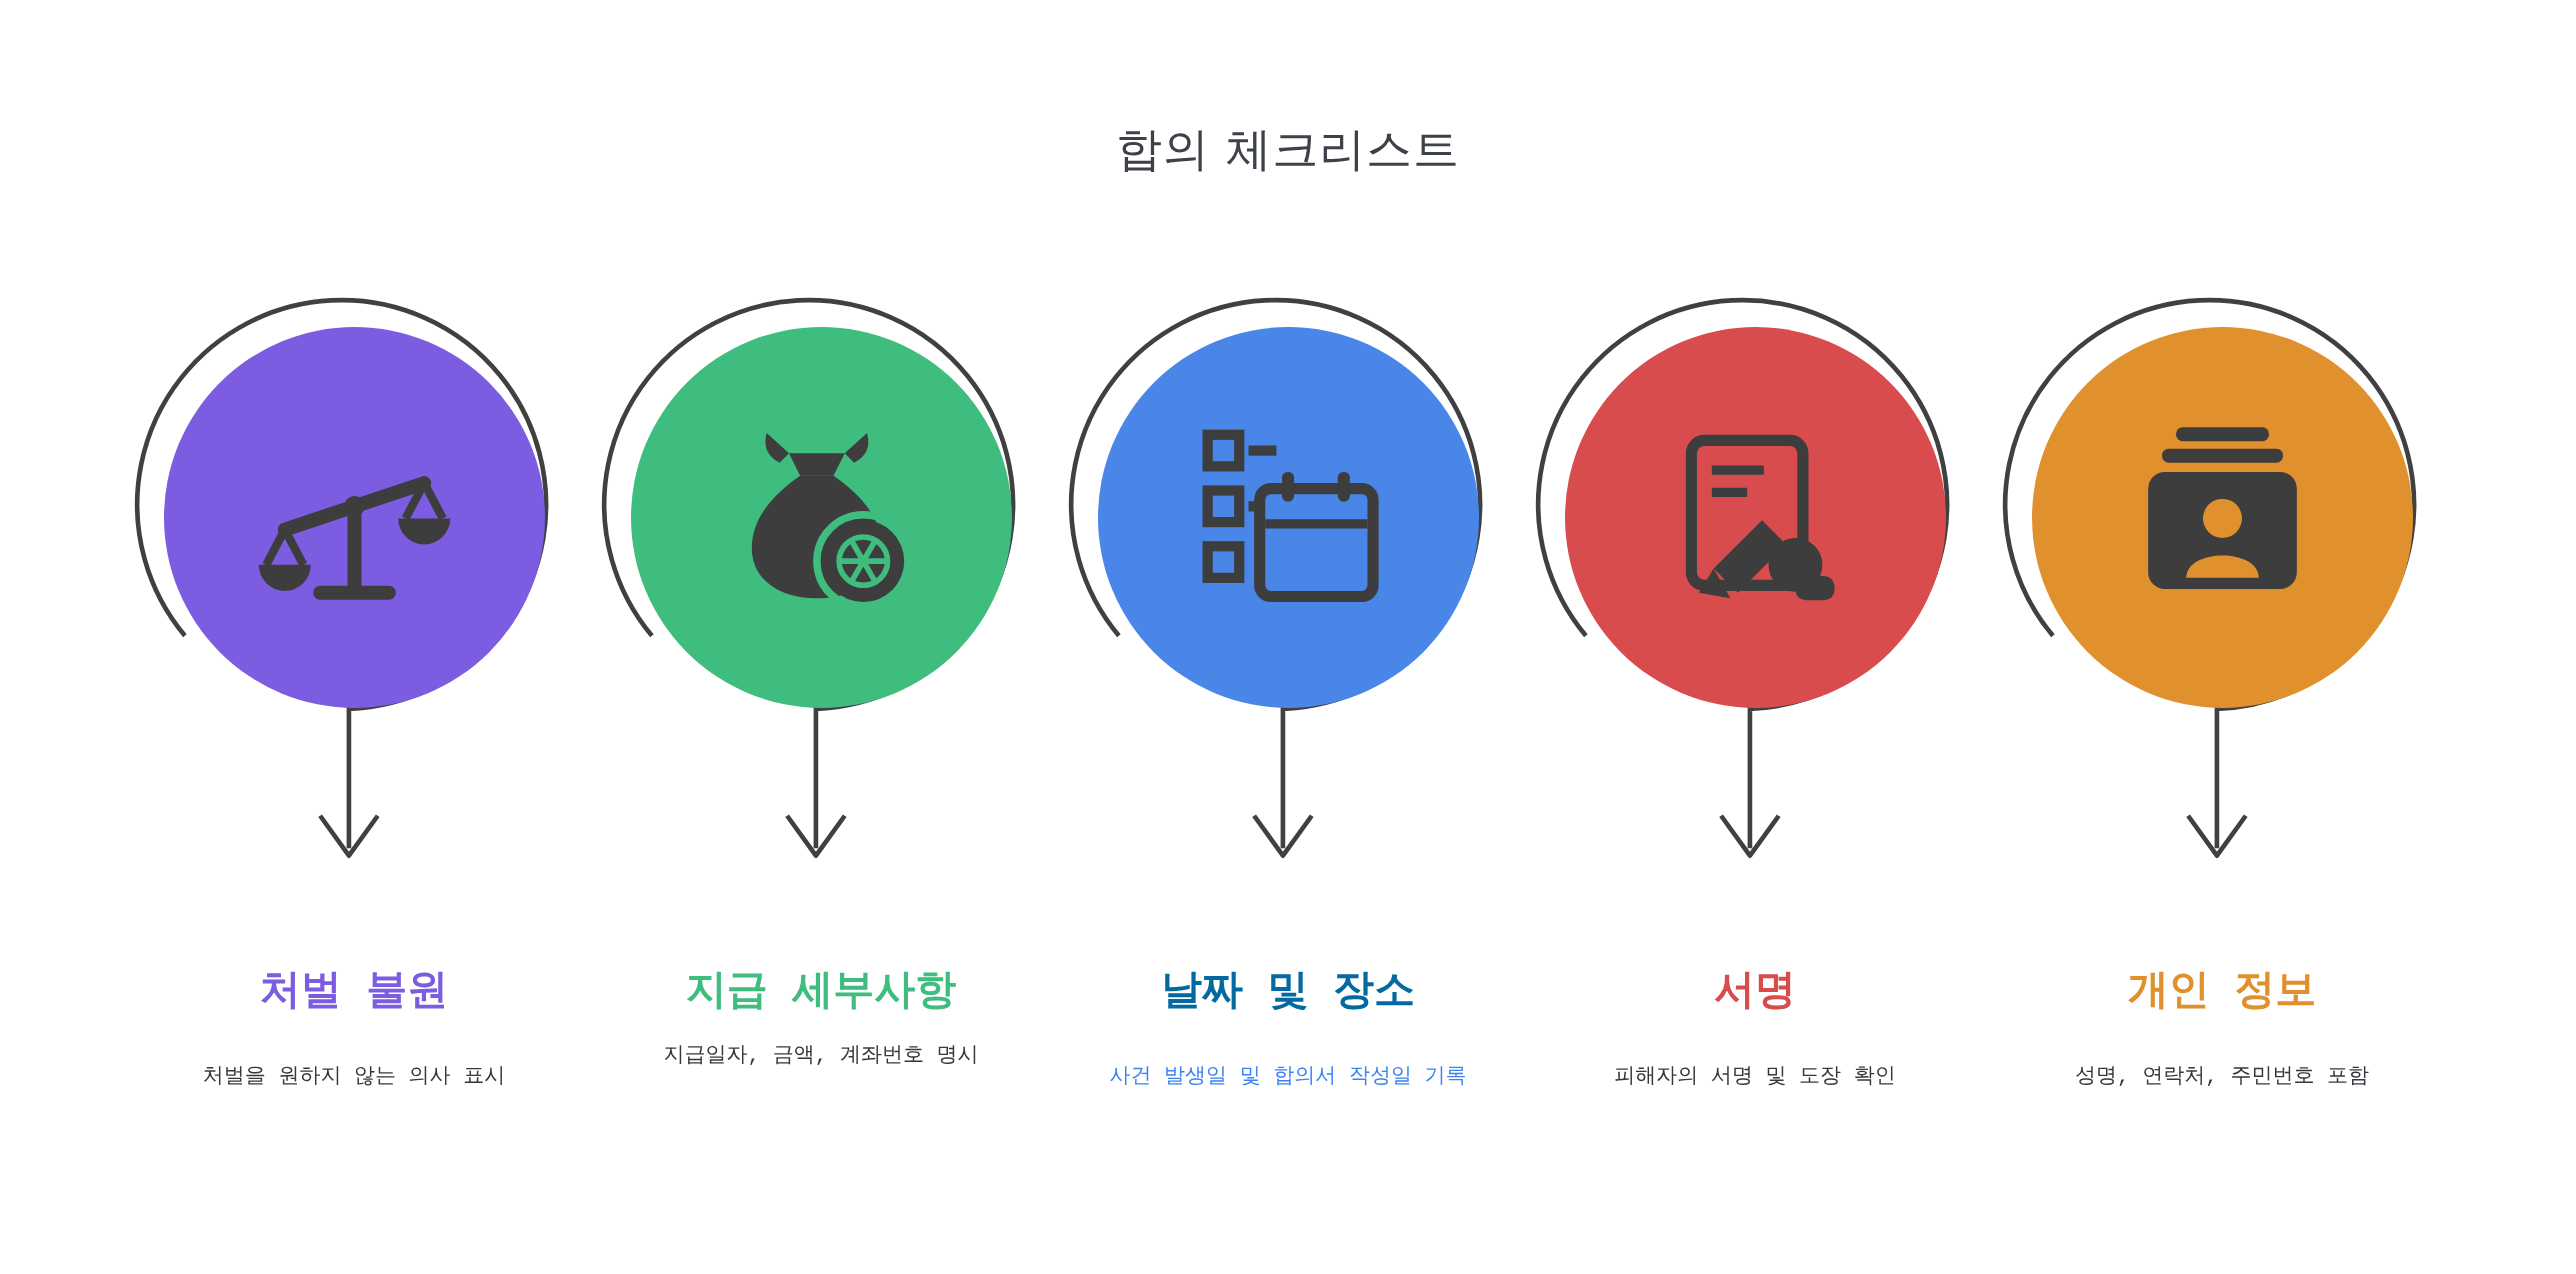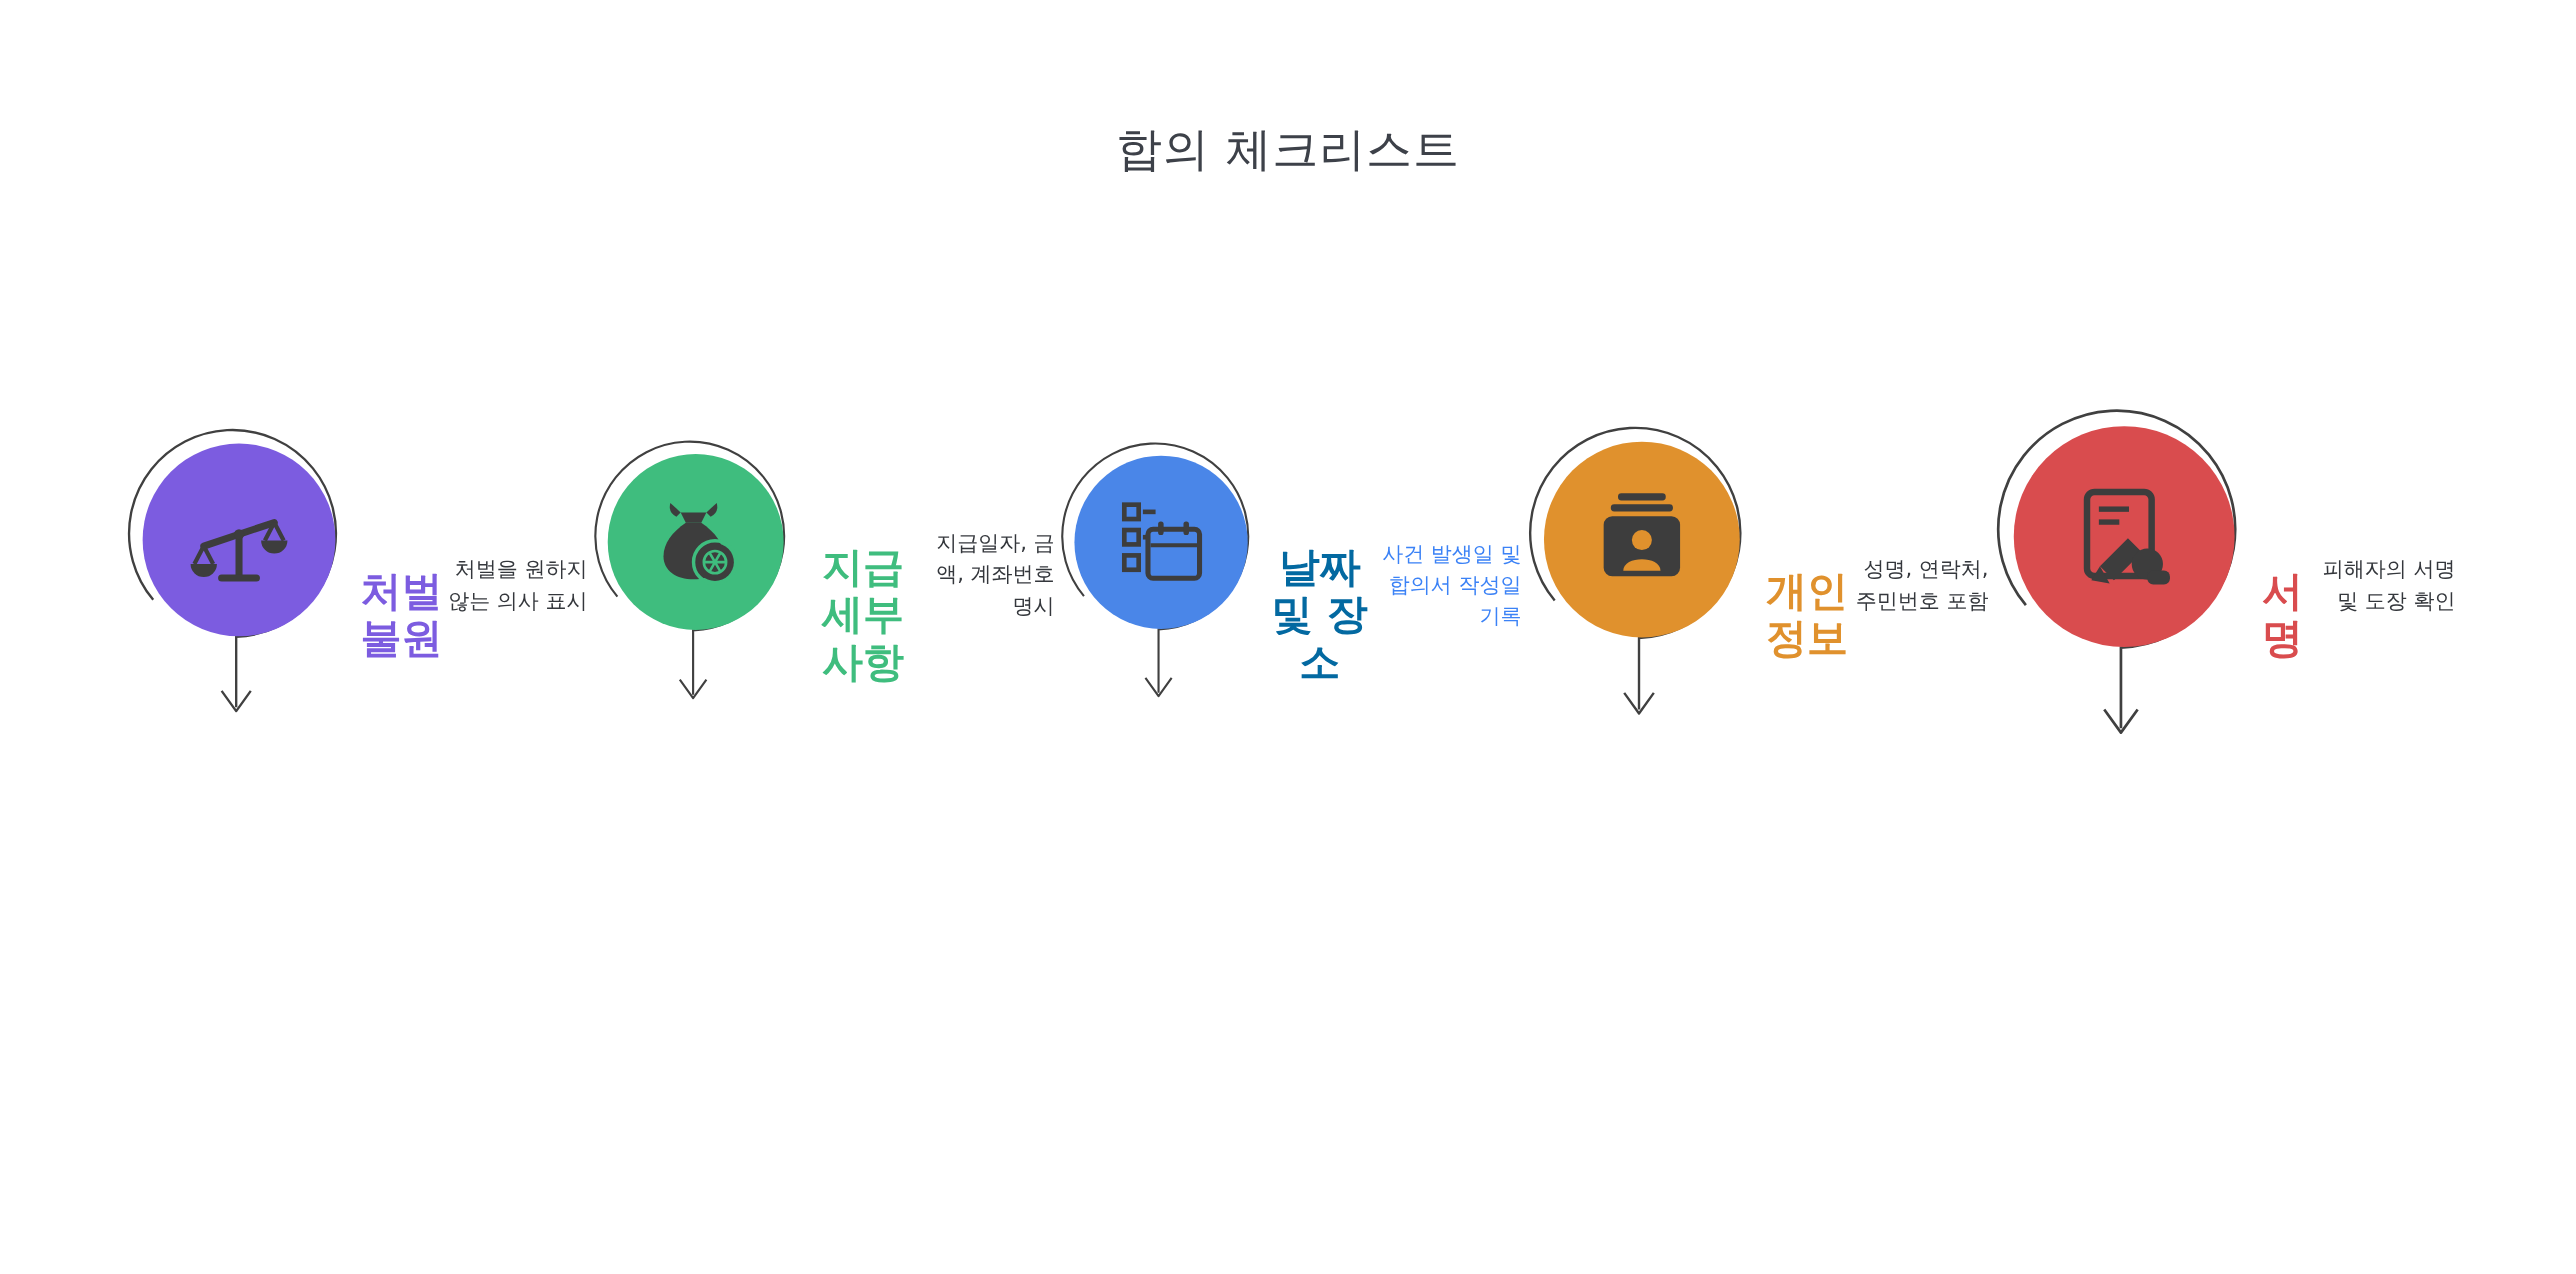--- a/index.html
+++ b/index.html
@@ -10,21 +10,21 @@
   }
   .canvas { position: relative; width: 2576px; height: 1220px; overflow: hidden; background: #ffffff; }
   .title {
     text-align: center;
     padding-top: 119px;
     font-size: 46px;
     font-weight: 400;
     letter-spacing: 0.9px;
   }
   .steps { display: flex; justify-content: center; margin-top: 80px; }
-  .step { width: 467px; display: flex; flex-direction: row; align-items: center; }
+  .step { width: 467px; display: flex; flex-direction: column; align-items: center; font-family: Liberation Mono, monospace; }
   .graphic { width: 467px; height: 604px; display: block; }
   .step-title {
     margin-top: 104px;
     font-size: 41px;
     font-weight: 700;
     text-align: center;
     line-height: 1.15;
   }
   .step-desc {
     margin-top: 45px;
@@ -101,47 +101,47 @@
         </g>
       </svg>
       <div class="step-title" style="color: #0369a1;">날짜 및 장소</div>
       <div class="step-desc" style="color: #3b82f6;">사건 발생일 및 합의서 작성일 기록</div>
     </div>
 
     <div class="step">
       <svg class="graphic" viewBox="0 0 502 650" style="color: rgb(64, 64, 64);">
         <path d="M 68.5 403.4 A 220 220 0 1 1 245 482 L 245 632" fill="none" stroke="currentColor" stroke-width="5"></path>
         <path d="M 214 597 L 245 640 L 276 597" fill="none" stroke="currentColor" stroke-width="5" stroke-linejoin="round"></path>
-        <circle cx="251" cy="276" r="205" fill="#e0912d"></circle>
-        <g transform="translate(146,171)" fill="currentColor" style="color: rgb(61, 61, 61);">
-          <rect x="55" y="8" width="100" height="15" rx="7"></rect>
-          <rect x="40" y="31" width="130" height="15" rx="7"></rect>
-          <rect x="25" y="56" width="160" height="126" rx="18"></rect>
-          <circle cx="105" cy="106" r="21" fill="#e0912d"></circle>
-          <path d="M 66 170 C 66 138 144 138 144 170 Z" fill="#e0912d"></path>
-        </g>
-      </svg>
-      <div class="step-title" style="color: rgb(224, 145, 45);">개인 정보</div>
-      <div class="step-desc" style="color: rgb(52, 55, 60);">성명, 연락처, 주민번호 포함</div>
-    </div>
-
-    <div class="step">
-      <svg class="graphic" viewBox="0 0 502 650" style="color: rgb(64, 64, 64);">
-        <path d="M 68.5 403.4 A 220 220 0 1 1 245 482 L 245 632" fill="none" stroke="currentColor" stroke-width="5"></path>
-        <path d="M 214 597 L 245 640 L 276 597" fill="none" stroke="currentColor" stroke-width="5" stroke-linejoin="round"></path>
         <circle cx="251" cy="276" r="205" fill="#d94c4e"></circle>
         <g transform="translate(146,171)" fill="currentColor" style="color: rgb(61, 61, 61);">
           <rect x="36" y="22" width="120" height="156" rx="14" fill="none" stroke="currentColor" stroke-width="12"></rect>
           <path d="M 58 54 L 114 54" fill="none" stroke="currentColor" stroke-width="10"></path>
           <path d="M 58 78 L 96 78" fill="none" stroke="currentColor" stroke-width="10"></path>
           <path d="M 60 160 L 112 108 L 138 134 L 86 186 Z"></path>
           <path d="M 60 160 L 44 186 L 78 192 Z"></path>
           <circle cx="148" cy="156" r="29"></circle>
           <rect x="148" y="168" width="42" height="26" rx="11"></rect>
         </g>
       </svg>
       <div class="step-title" style="color: rgb(217, 76, 78);">서명</div>
       <div class="step-desc" style="color: rgb(52, 55, 60);">피해자의 서명 및 도장 확인</div>
     </div>
 
+    <div class="step">
+      <svg class="graphic" viewBox="0 0 502 650" style="color: rgb(64, 64, 64);">
+        <path d="M 68.5 403.4 A 220 220 0 1 1 245 482 L 245 632" fill="none" stroke="currentColor" stroke-width="5"></path>
+        <path d="M 214 597 L 245 640 L 276 597" fill="none" stroke="currentColor" stroke-width="5" stroke-linejoin="round"></path>
+        <circle cx="251" cy="276" r="205" fill="#e0912d"></circle>
+        <g transform="translate(146,171)" fill="currentColor" style="color: rgb(61, 61, 61);">
+          <rect x="55" y="8" width="100" height="15" rx="7"></rect>
+          <rect x="40" y="31" width="130" height="15" rx="7"></rect>
+          <rect x="25" y="56" width="160" height="126" rx="18"></rect>
+          <circle cx="105" cy="106" r="21" fill="#e0912d"></circle>
+          <path d="M 66 170 C 66 138 144 138 144 170 Z" fill="#e0912d"></path>
+        </g>
+      </svg>
+      <div class="step-title" style="color: rgb(224, 145, 45);">개인 정보</div>
+      <div class="step-desc" style="color: rgb(52, 55, 60);">성명, 연락처, 주민번호 포함</div>
+    </div>
+
   </div>
 </div>
 
 
 </body></html>

